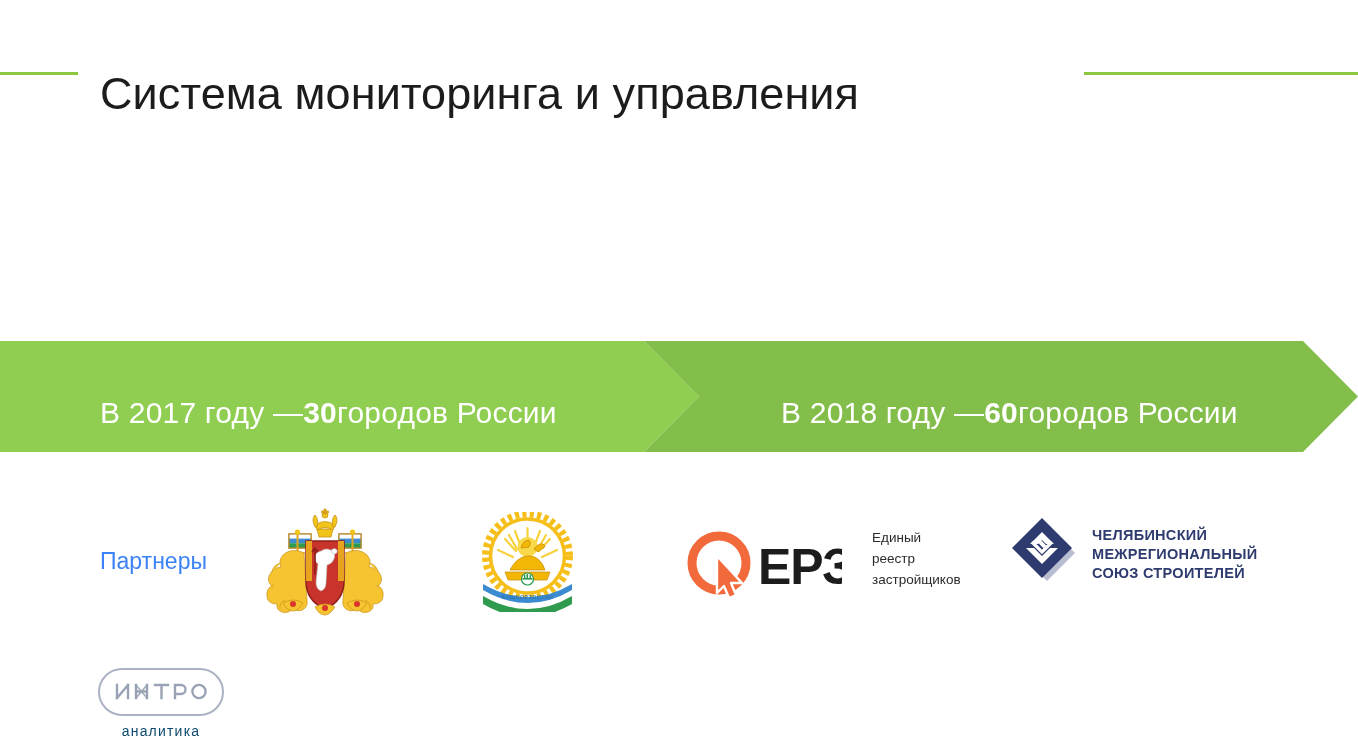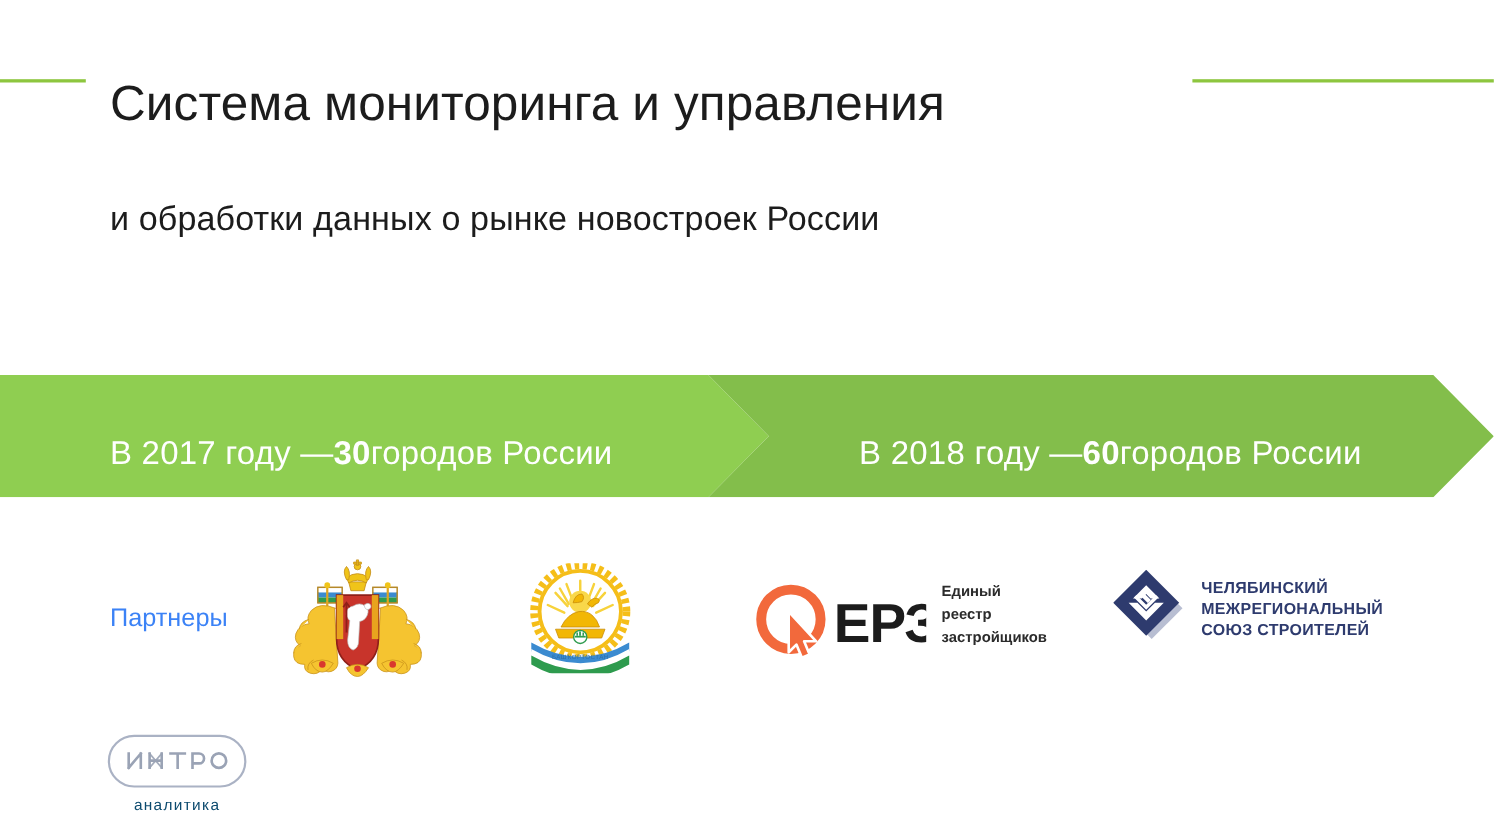--- a/index.html
+++ b/index.html
@@ -107,25 +107,25 @@
   .logo svg { display: block; }
 
   .logo-sverdlovsk  { left: 265px; top: 503px; }
   .logo-bashkortostan { left: 477px; top: 512px; }
   .logo-erz         { left: 686px; top: 527px; }
   .logo-chelyabinsk { left: 1012px; top: 518px; }
 
   
   .erz-wrap { display: flex; align-items: flex-start; }
   .erz-sub {
-    margin-left: 14px;
+    margin-left: 30px;
     font-size: 13.5px;
     line-height: 21px;
     color: #2b2b2b;
-    font-weight: 700;
+    font-weight: 400;
   }
   .erz-sub span { display: block; white-space: nowrap; }
 
   
   .chel-wrap { display: flex; align-items: center; justify-content: center; }
   .chel-sub {
     margin-left: 14px;
     font-size: 14.5px;
     line-height: 19px;
     font-weight: 700;
@@ -164,21 +164,20 @@
 <body>
 
 <div class="slide">
 
   <div class="rule rule-left"></div>
   <div class="rule rule-right"></div>
 
   <h1 class="page-title">Система мониторинга и управления</h1>
 
   <div class="lead">
-    <span class="line">и обработки данных о рынке новостроек России</span>
   </div>
 
   <div class="banner">
     <svg width="1358" height="111" viewBox="0 0 1358 111" aria-hidden="true">
 
       <polygon points="0,0 644,0 699,55.5 644,111 0,111" fill="#8FCE51"></polygon>
 
       <polygon points="644,0 1303,0 1358,55.5 1303,111 644,111 699,55.5" fill="#83BE4B"></polygon>
     </svg>
 

